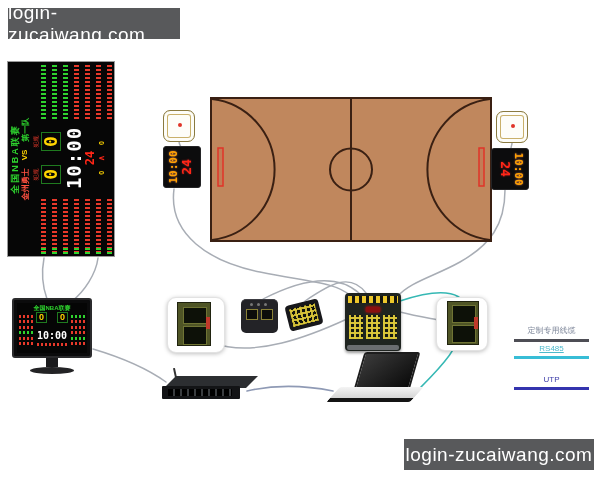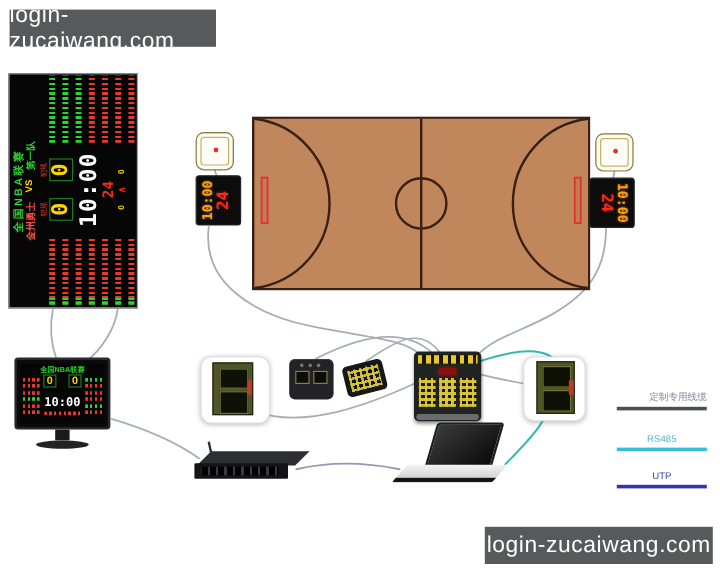--- a/index.html
+++ b/index.html
@@ -292,26 +292,26 @@
       <div class="ports"></div>
     </div>
   </div>
 
   <div class="abs" style="left:333px;top:352px;width:92px;height:54px;z-index:2;">
     <div class="abs lap-screen"></div>
     <div class="abs lap-deck"></div>
   </div>
 
   <div class="abs" style="left:514px;top:325px;z-index:2;">
-    <div class="lg-item" style="margin-bottom:19px;text-align:right;">
+    <div class="lg-item" style="margin-bottom:2px;">
       <div class="lg-label" style="color:#7d8699;">定制专用线缆</div>
       <div class="lg-line" style="background:#4e4e55;"></div>
     </div>
     <div class="lg-item" style="margin-bottom:16px;">
-      <div class="lg-label" style="color:#4cb9cc;">RS485</div>
+      <div class="lg-label" style="color:#4cb9cc;text-decoration:underline;">RS485</div>
       <div class="lg-line" style="background:#38bdd6;"></div>
     </div>
     <div class="lg-item">
       <div class="lg-label" style="color:#3b3ba8;">UTP</div>
       <div class="lg-line" style="background:#3434ae;"></div>
     </div>
   </div>
 
 </div>
 

